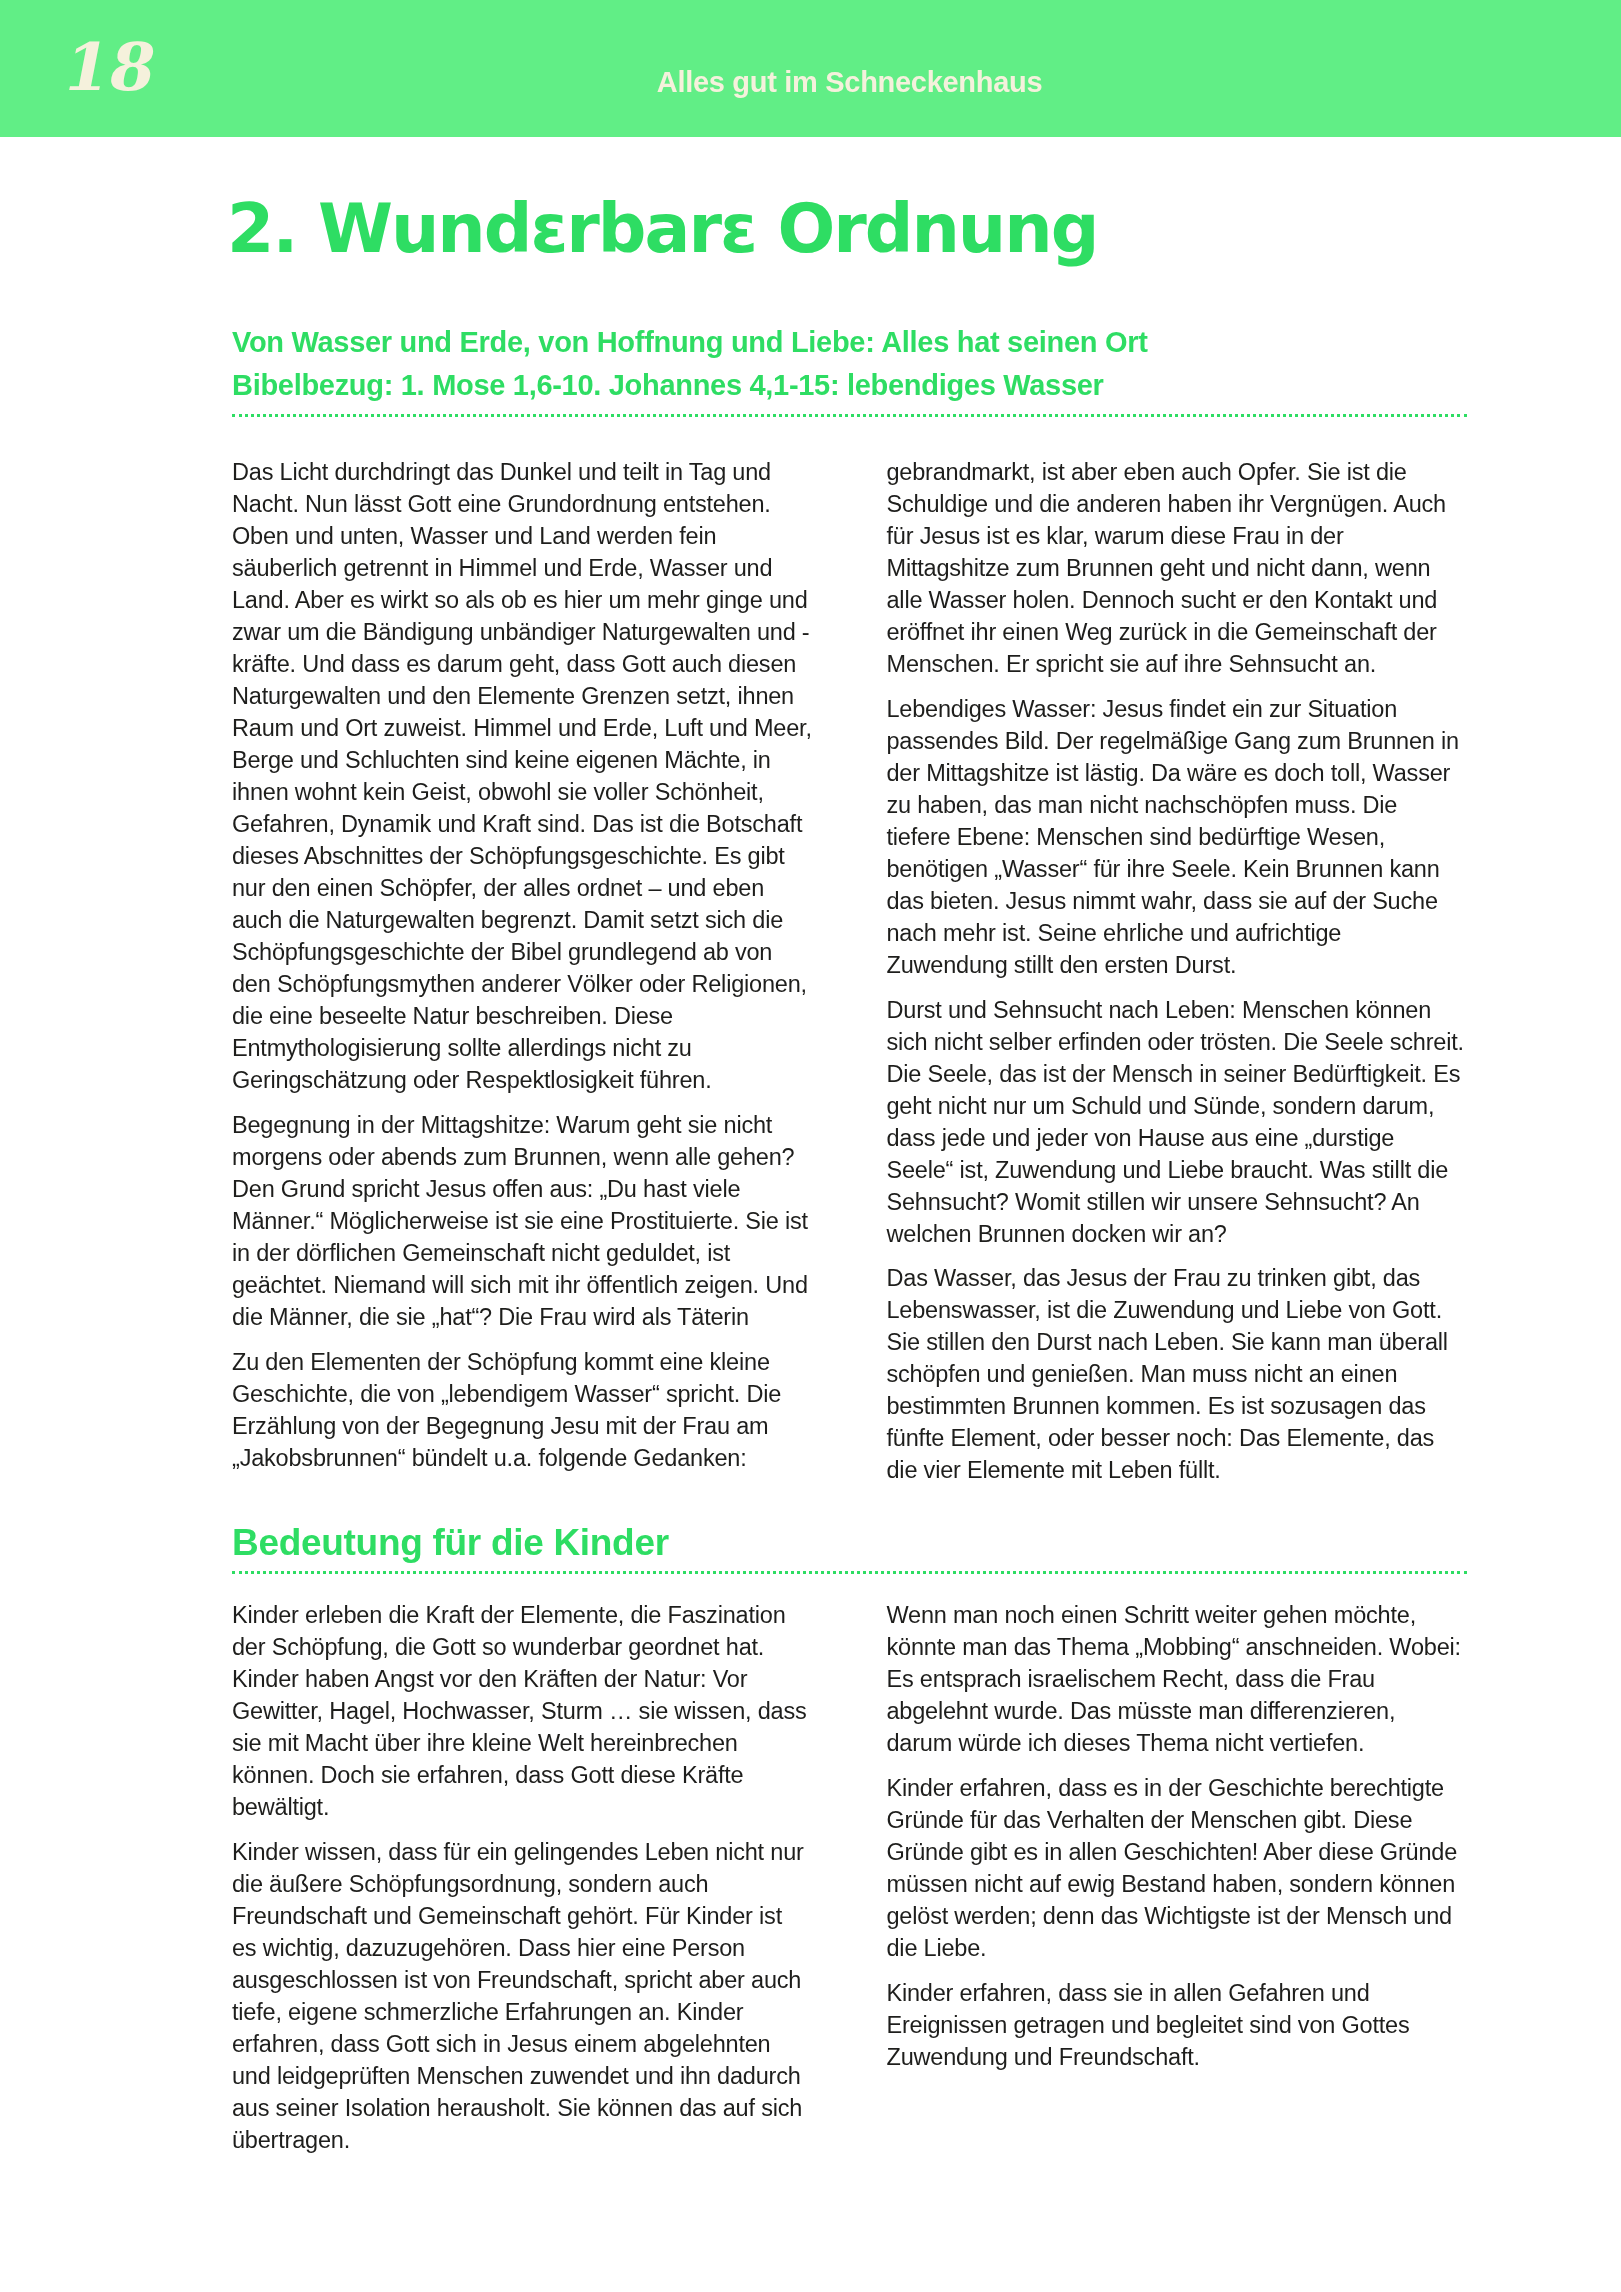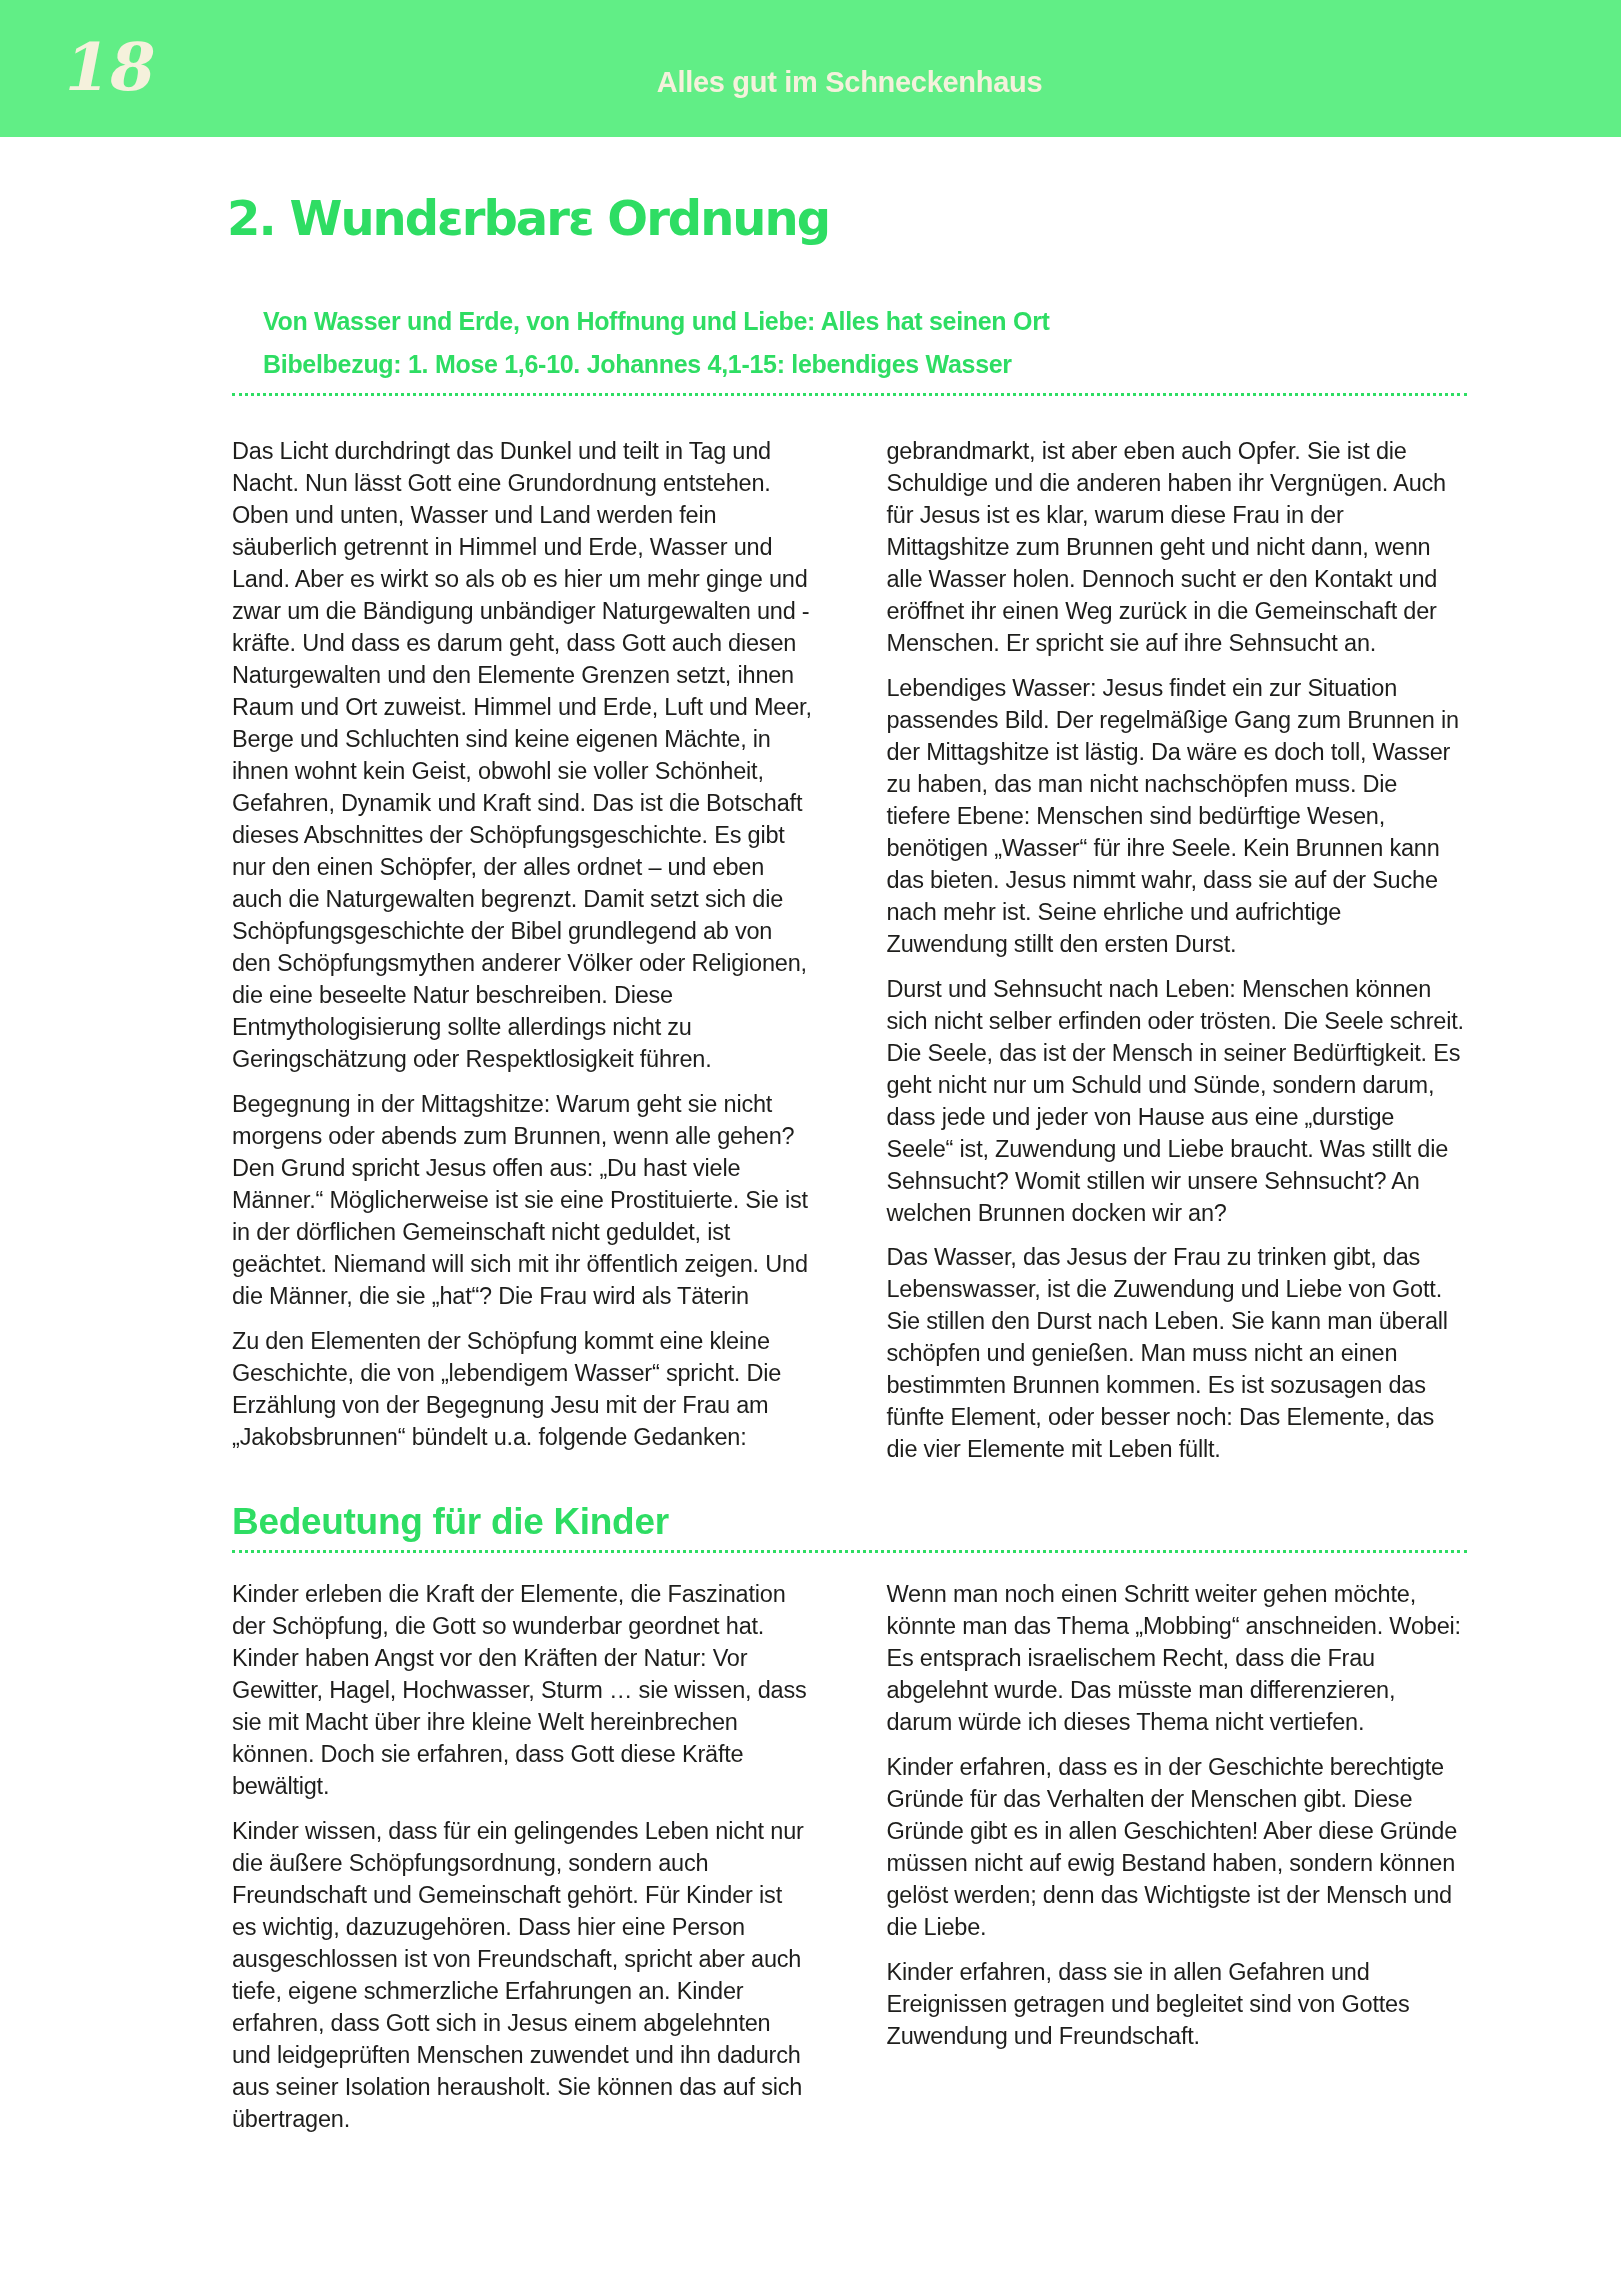--- a/index.html
+++ b/index.html
@@ -25,27 +25,27 @@
   }
   .running{
     position:absolute; left:232px; right:154px; top:14px; height:137px;
     display:flex; align-items:center; justify-content:center;
     font-weight:bold; font-size:29px; letter-spacing:-0.3px; color:var(--cream);
   }
   .content{ padding:0 154px 0 232px; }
   .chapter{
     margin-top:56px; margin-left:-4.9px;
     font-family:"DejaVu Sans",sans-serif;
-    font-size:48px; font-weight:800; letter-spacing:-2px;
+    font-size:68px; font-weight:800; letter-spacing:-2px;
     color:var(--accent); line-height:1.05; white-space:nowrap;
   }
   .intro{ margin-top:57px; }
   .intro-line{
-    font-size:25px; line-height:43px; font-weight:bold;
-    letter-spacing:-0.3px; color:var(--accent);margin-left:31px;
+    font-size:29px; line-height:43px; font-weight:bold;
+    letter-spacing:-0.3px; color:var(--accent);
   }
   .dotted{
     border-top:3.9px dotted var(--accent);
     margin-top:6.9px; height:0; width:100%;
   }
   .section-heading{
     font-size:37px; font-weight:bold; letter-spacing:-0.3px;
     color:var(--accent); line-height:1.1;
   }
   .sec1 .section-heading{ margin-top:45px; }

